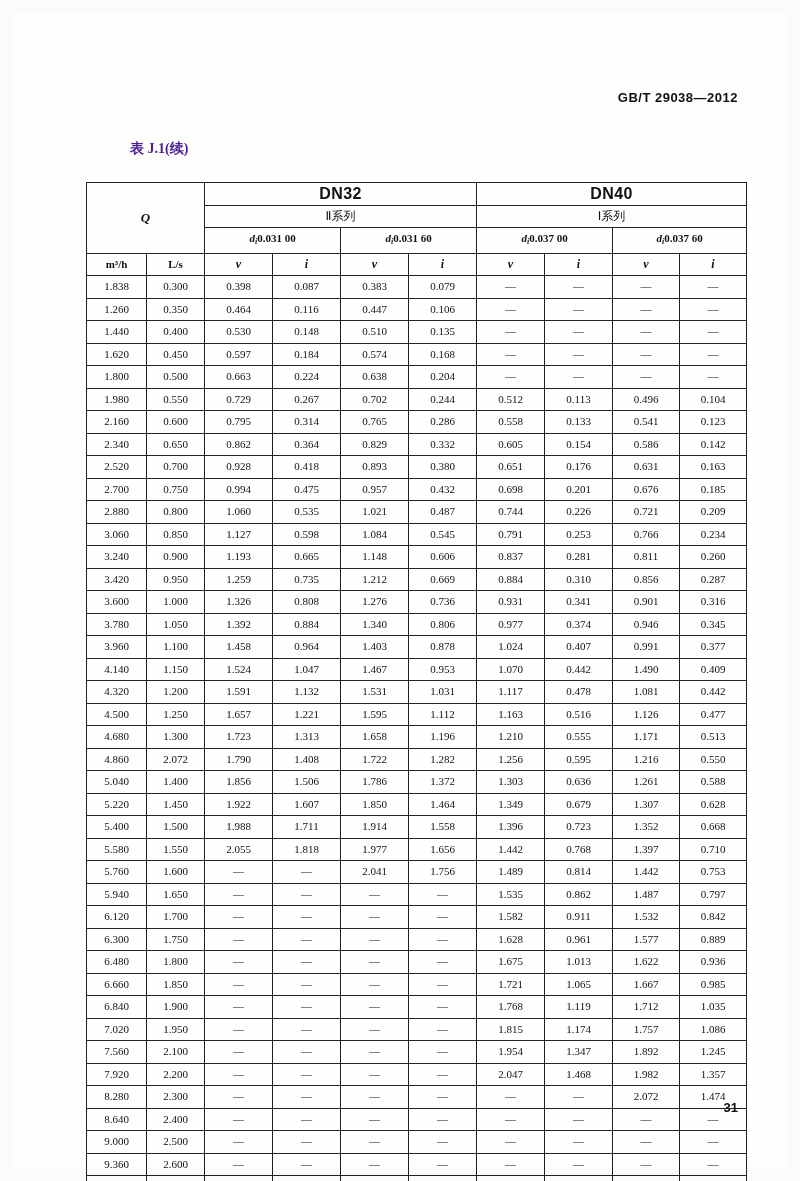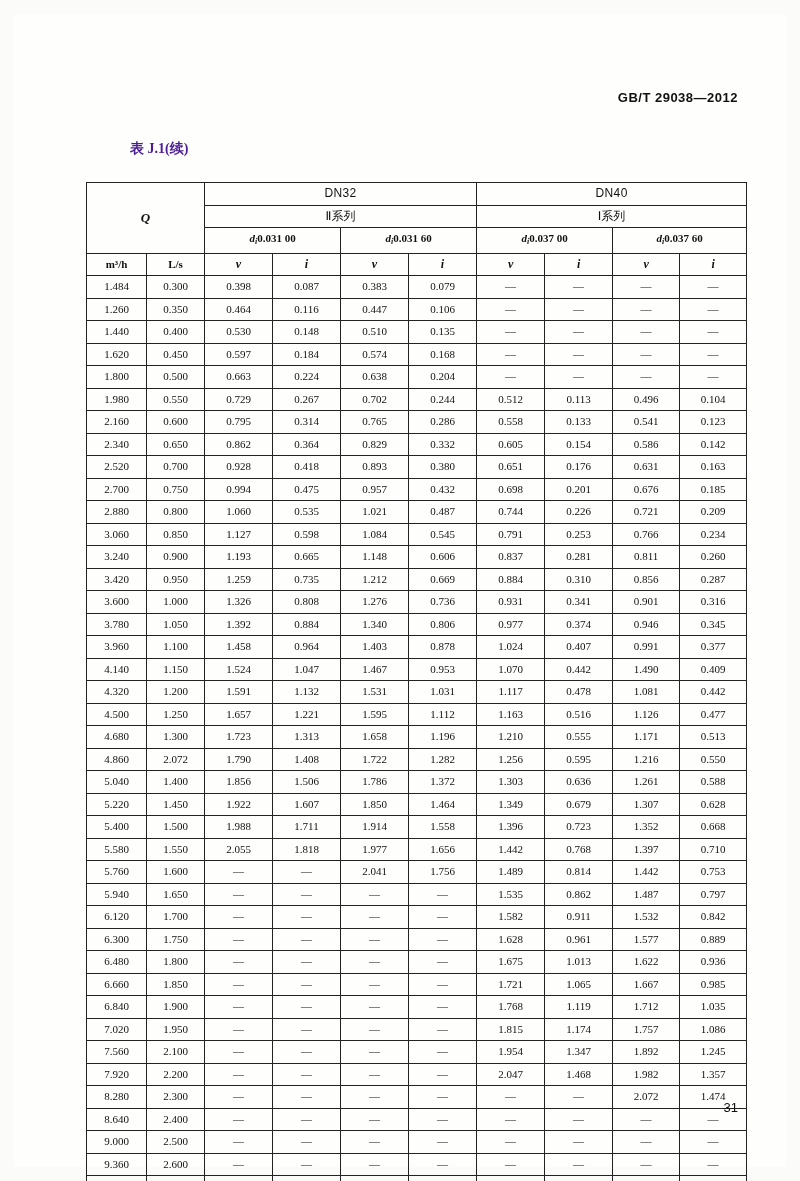--- a/index.html
+++ b/index.html
@@ -69,23 +69,23 @@
     height: 21.5px;
     line-height: 21.5px;
     white-space: nowrap;
   }
   table.data th.qhead {
     font-size: 13px;
     font-weight: bold;
     font-style: italic;
   }
   table.data th.dn {
-    font-size: 12px;
+    font-size: 16px;
     font-family: "Liberation Sans", sans-serif;
-    font-weight: normal;
+    font-weight: bold;
     letter-spacing: 0.4px;
   }
   table.data th.series {
     font-size: 12px;
     font-family: "Liberation Serif", serif;
     font-weight: normal;
   }
   table.data th.dival {
     font-size: 11px;
     text-align: center;
@@ -100,20 +100,21 @@
   .ital { font-style: italic; }
   .sub { font-size: 8px; vertical-align: -2px; font-style: italic;}
   td.num { letter-spacing: 0px; }
   .pageno {
     position: absolute;
     right: 48px;
     bottom: 52px;
     font-family: "Liberation Sans", sans-serif;
     font-size: 13px;
     color: #111;
+    font-weight: bold;
   }
 </style>
 </head>
 <body>
 
 <div class="page">
   <div class="page-inner">
 
     <div class="std-header">GB/T 29038—2012</div>
 
@@ -157,21 +158,21 @@
             <th class="vi">v</th>
             <th class="vi">i</th>
             <th class="vi">v</th>
             <th class="vi">i</th>
             <th class="vi">v</th>
             <th class="vi">i</th>
           </tr>
         </thead>
         <tbody id="tbody">
             <tr>
-              <td class="num">1.484</td>
+              <td class="num">1.838</td>
               <td class="num">0.300</td>
               <td class="num">0.398</td>
               <td class="num">0.087</td>
               <td class="num">0.383</td>
               <td class="num">0.079</td>
               <td class="num">—</td>
               <td class="num">—</td>
               <td class="num">—</td>
               <td class="num">—</td>
             </tr>

